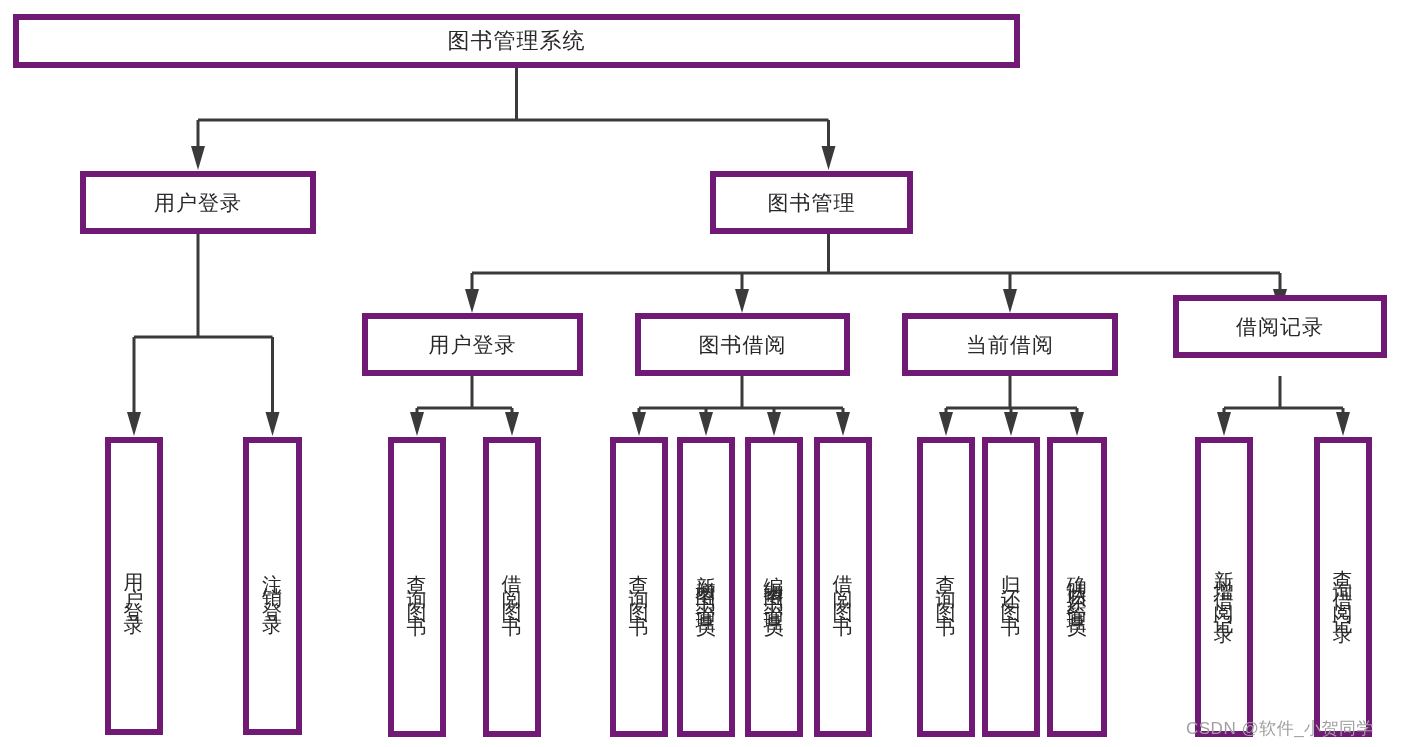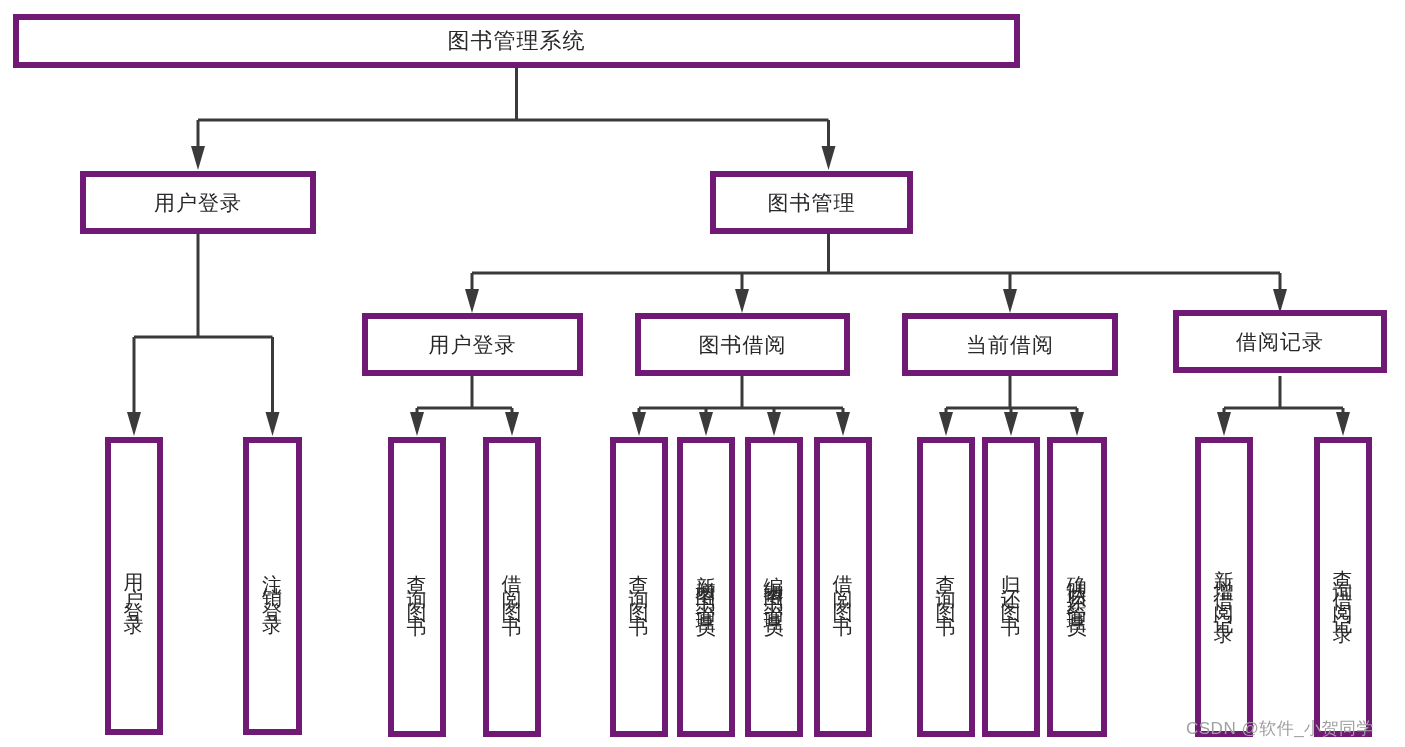--- a/index.html
+++ b/index.html
@@ -92,21 +92,21 @@
 
   <div class="node h" style="left:362px;top:313px;width:221px;height:63px">
     <span>用户登录</span>
   </div>
   <div class="node h" style="left:902px;top:313px;width:216px;height:63px">
     <span>当前借阅</span>
   </div>
   <div class="node h" style="left:635px;top:313px;width:215px;height:63px">
     <span>图书借阅</span>
   </div>
-  <div class="node h" style="left:1173px;top:310px;width:214px;height:63px">
+  <div class="node h" style="left:1173px;top:295px;width:214px;height:63px">
     <span>借阅记录</span>
   </div>
 
   <div class="node v" style="left:105px;top:437px;width:58px;height:298px">
     <span class="vt sp">用户登录</span>
   </div>
   <div class="node v" style="left:243px;top:437px;width:59px;height:298px">
     <span class="vt sp">注销登录</span>
   </div>
 

